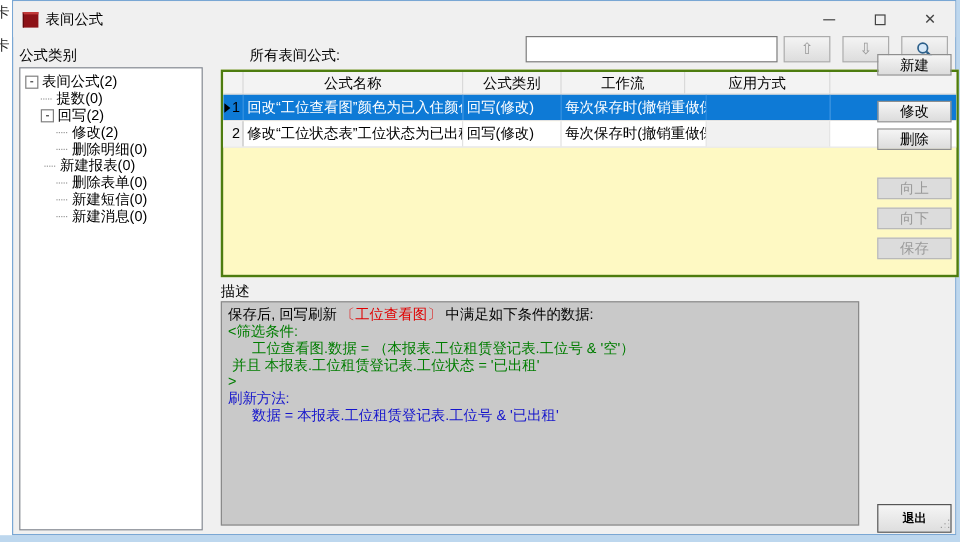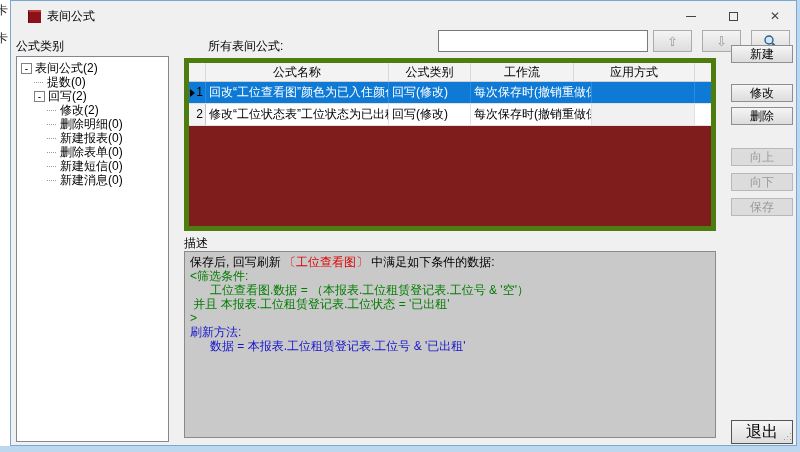--- a/index.html
+++ b/index.html
@@ -16,21 +16,21 @@
   .bg-left   { position:absolute; left:0; top:0; width:10px; height:446px; background:#ffffff; overflow:hidden; }
   .frag { position:absolute; left:-4px; width:12px; overflow:hidden; color:#222; font-size:12px; }
   .f1 { top:2px; } .f2 { top:30px; }
 
   .dialog {
     position:absolute; left:10px; top:0; width:787px; height:446px;
     background:#f0f0f0; border:1px solid #79a7d4;
   }
 
   
-  .titlebar { position:absolute; left:0; top:0; width:100%; height:30px; background:#f0f0f0; display:flex; align-items:center; padding-left:17px; }
+  .titlebar { position:absolute; left:0; top:0; width:100%; height:30px; background:#f0f0f0; display:flex; align-items:center; padding-left:8px; }
   .app-icon { width:13px; height:13px; background:#8d1217; border-top:2px solid #c23a3a; border-left:1px solid #5f0b0e; margin-right:6px; }
   .title { font-size:12px; color:#000; }
   .winbtns { position:absolute; right:0; top:0; height:30px; display:flex; }
   .winbtn { width:42px; height:30px; display:flex; align-items:center; justify-content:center; }
   .glyph-min { width:10px; height:1px; background:#444; display:block; }
   .glyph-max { width:9px; height:9px; border:1px solid #444; display:block; }
   .glyph-close { color:#444; font-size:12px; line-height:1; }
 
   .lbl { position:absolute; color:#000; }
   .lbl-category { left:5px;  top:37px; }
@@ -43,40 +43,40 @@
   .btn-up { left:642px; } .btn-down { left:691px; }
   .btn-search { left:740px; color:#2c5f8a; }
 
   
   .tree-panel { position:absolute; left:5px; top:55px; width:153px; height:386px; background:#fff; border:1px solid #828790; padding-top:4px; overflow:hidden; }
   .tree-row { height:14px; line-height:14px; white-space:nowrap; display:flex; align-items:center; }
   .expandbox { display:inline-block; width:11px; height:11px; border:1px solid #808080; background:#fff; font-size:10px; line-height:9px; text-align:center; margin-right:3px; color:#000; flex:0 0 auto; }
   .leader { display:inline-block; width:9px; height:0; border-top:1px dotted #999; margin-right:4px; flex:0 0 auto; }
 
   
-  .grid-panel { position:absolute; left:173px; top:57px; width:532px; height:173px; background:#7f1d1d; border:5px solid #4d7c0f; overflow:hidden; }
+  .grid-panel { position:absolute; left:173px; top:57px; width:615px; height:173px; background:#fef9c3; border:2px solid #4d7c0f; overflow:hidden; }
   .grid-header { display:flex; height:19px; background:#f3f3f3; border-bottom:1px solid #cfcfcf; }
   .hcell { border-right:1px solid #d9d9d9; text-align:center; line-height:18px; overflow:hidden; white-space:nowrap; flex:0 0 auto; }
   .hfiller { flex:1 1 auto; border-right:none; }
   .grow { display:flex; height:22px; border-bottom:1px solid #e2e2e2; background:#fff; }
   .gcell { border-right:1px solid #e2e2e2; line-height:21px; padding-left:3px; overflow:hidden; white-space:nowrap; flex:0 0 auto; }
   .numcell { background:#f3f3f3; border-right:1px solid #c4c4c4; display:flex; align-items:center; justify-content:flex-end; padding:0 2px 0 0; flex:0 0 auto; }
   .marker { width:0; height:0; border-left:5px solid #000; border-top:4px solid transparent; border-bottom:4px solid transparent; margin-right:1px; }
   .grow.selected .gcell { background:#0e7ad6; color:#fff; border-right-color:#2b8be0; }
   .gfiller { flex:1 1 auto; background:#fff; border-right:none; }
   .gcell.gray { background:#f1f1f1; }
 
   
   .desc-panel { position:absolute; left:173px; top:250px; width:532px; height:187px; background:#c9c9c9; border:1px solid #8a8a8a; padding:3px 5px; overflow:hidden; }
   .desc-line { height:14px; line-height:14px; white-space:pre; font-size:12px; }
 
   
   .side-btn { position:absolute; left:720px; width:62px; height:18px; background:linear-gradient(#f5f5f5,#dcdcdc); border:1px solid #8f8f8f; font-size:12px; color:#000; text-align:center; line-height:16px; font-family:inherit; padding:0; }
   .side-btn.disabled { background:#dcdcdc; border-color:#b9b9b9; color:#9a9a9a; }
-  .exit-btn { position:absolute; left:720px; top:419px; width:62px; height:24px; background:linear-gradient(#f5f5f5,#dedede); border:1px solid #555; font-size:16px; font-family:inherit; color:#000; }
+  .exit-btn { position:absolute; left:720px; top:419px; width:62px; height:24px; background:linear-gradient(#f5f5f5,#dedede); border:1px solid #555; font-size:10px; font-family:inherit; color:#000;font-weight:bold; }
 
   .resize-grip { position:absolute; right:8px; bottom:8px; width:1px; height:1px; background:#9a9a9a; box-shadow:3px 3px 0 #9a9a9a, -3px 3px 0 #9a9a9a, 3px -3px 0 #9a9a9a, 0 3px 0 #c9c9c9, 3px 0 0 #c9c9c9; }
 </style>
 </head>
 <body>
 
 <div class="bg-left">
   <span class="frag f1">卡</span>
   <span class="frag f2">卡</span>
 </div>
@@ -132,21 +132,21 @@
         <span>回写(2)</span>
       </div>
       <div class="tree-row" style="padding-left: 30px;">
         <span class="leader"></span>
         <span>修改(2)</span>
       </div>
       <div class="tree-row" style="padding-left: 30px;">
         <span class="leader"></span>
         <span>删除明细(0)</span>
       </div>
-      <div class="tree-row" style="padding-left: 30px;">
+      <div class="tree-row" style="padding-left: 20px;">
         <span class="leader"></span>
         <span>新建报表(0)</span>
       </div>
       <div class="tree-row" style="padding-left: 30px;">
         <span class="leader"></span>
         <span>删除表单(0)</span>
       </div>
       <div class="tree-row" style="padding-left: 30px;">
         <span class="leader"></span>
         <span>新建短信(0)</span>

